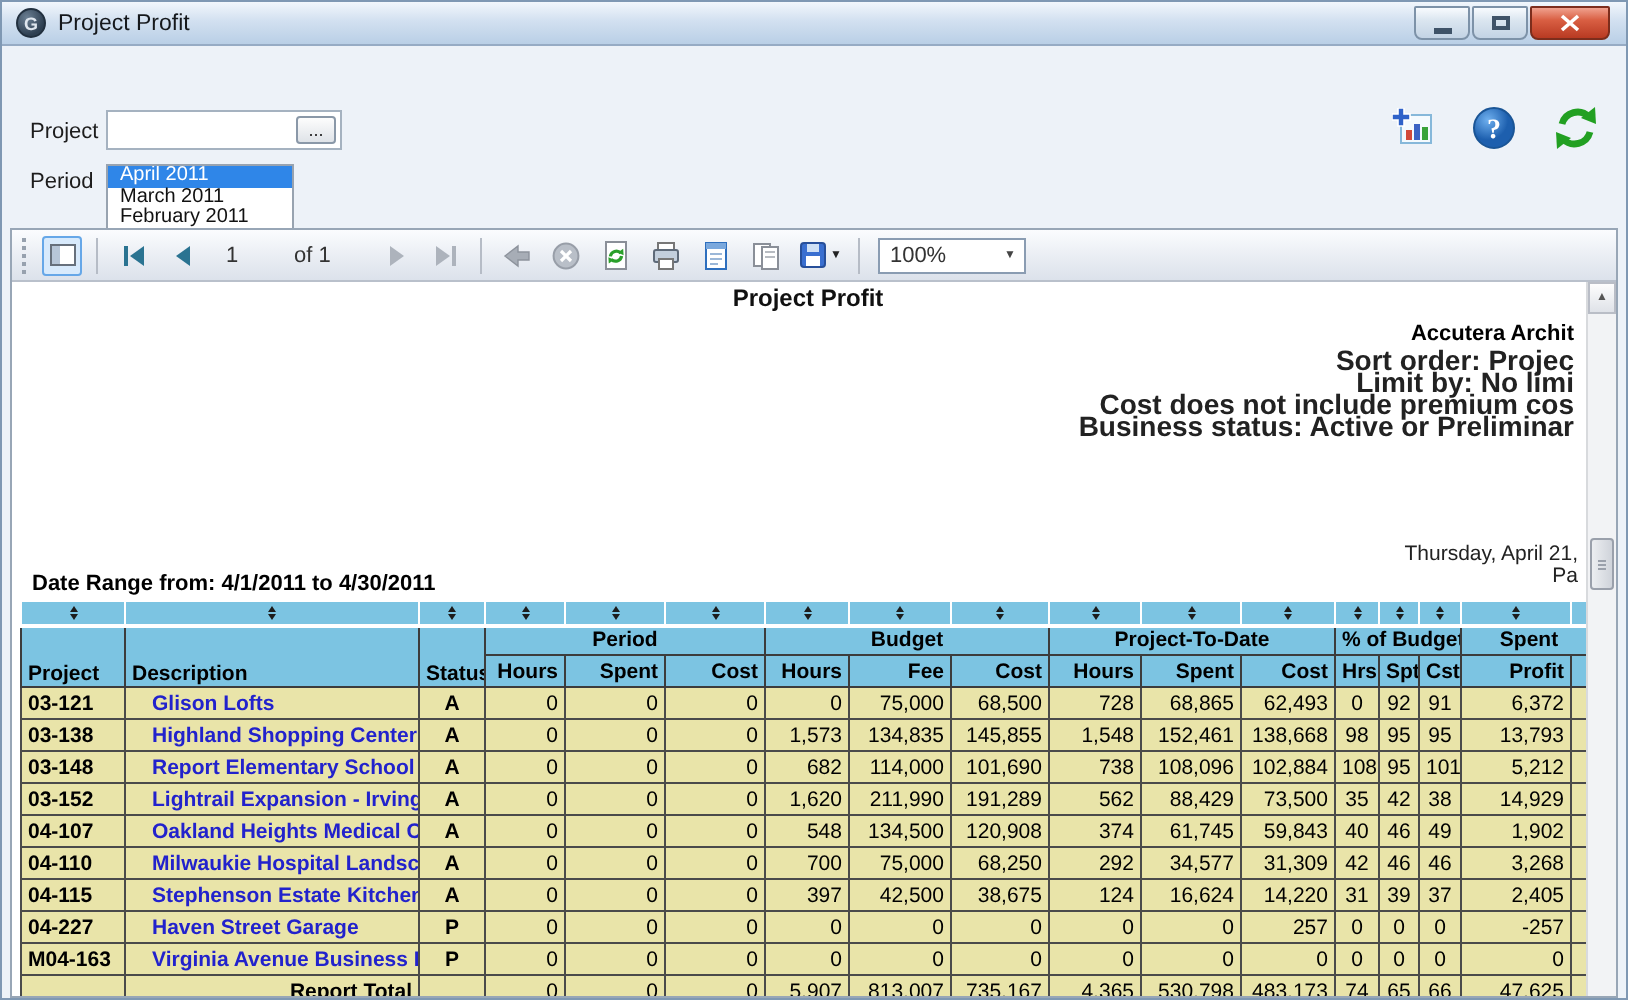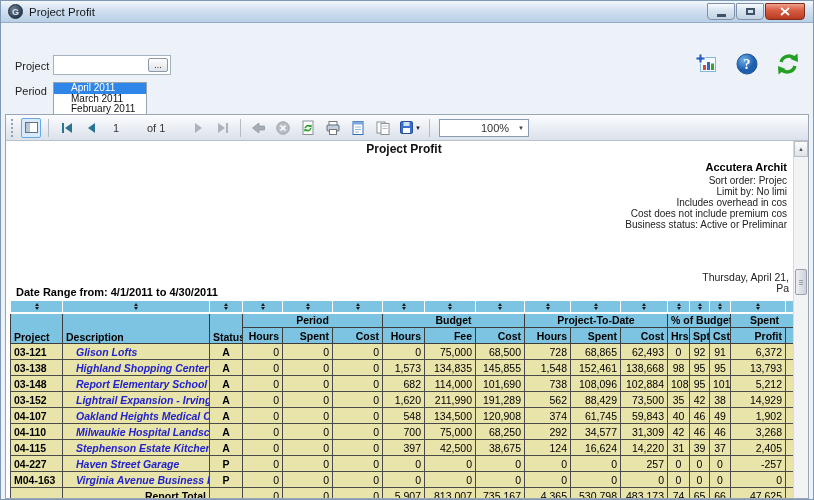--- a/index.html
+++ b/index.html
@@ -32,21 +32,21 @@
   .period-lbl { left:14px; top:62px; }
   .textbox { position:absolute; left:52px; top:32px; width:118px; height:20px;
     background:#fff; border:1px solid #a5b2c0; }
   .textbox input { position:absolute; inset:1px 24px 1px 2px; border:none; outline:none;
     font-size:11px; font-family:inherit; background:transparent; }
   .browse { position:absolute; right:2px; top:2px; width:20px; height:14px;
     border:1px solid #8a98a8; border-radius:2px; font-size:9px; line-height:6px;
     background:linear-gradient(#fdfdfd,#dfe3e8); text-align:center; color:#222; cursor:default; }
   .listbox { position:absolute; left:52px; top:59px; width:94px; height:54px;
     background:#fff; border:1px solid #98a3b0; font-size:10px; overflow:hidden; }
-  .lb-item { height:10.6px; line-height:10.5px; padding-left:17px; white-space:nowrap; color:#111; }
+  .lb-item { height:10.6px; line-height:10.5px; padding-left:6px; white-space:nowrap; color:#111; }
   .lb-item.selected { background:var(--selection-blue,#2f86e8); color:#fff; }
   .form-icons { position:absolute; top:30px; right:14px; display:flex; gap:19px; align-items:center; }
 
   
   .viewer { position:absolute; top:113px; left:4px; right:4px; bottom:0;
     border:1px solid #98a6b6; background:#fff; }
   .rv-toolbar { position:absolute; top:0; left:0; right:0; height:26px;
     background:linear-gradient(#fbfcfe,#e9edf3 55%,#dce2eb);
     border-bottom:1px solid #b9c0cb; display:flex; align-items:center;
     padding:0 5px; gap:5px; font-size:11px; color:#333; }
@@ -58,32 +58,32 @@
   .dm-icon { width:13px; height:11px; border:1px solid #67707c; background:#fff; position:relative; }
   .dm-icon::before { content:""; position:absolute; left:0; top:0; bottom:0; width:4px; background:#b7c6d8; }
   .tri-l { width:0; height:0; border-top:5px solid transparent; border-bottom:5px solid transparent;
     border-right:7px solid #2a7391; display:inline-block; }
   .tri-r { width:0; height:0; border-top:5px solid transparent; border-bottom:5px solid transparent;
     border-left:7px solid #adb3bc; display:inline-block; }
   .nbar { width:2px; height:10px; background:#2a7391; display:inline-block; margin:0 1px; }
   .nbar.dis { background:#adb3bc; }
   .pgnum { width:36px; padding-left:7px; }
   .oflabel { width:36px; color:#333; }
-  .combo { width:90px; height:18px; background:#fff; border:1px solid #8a9cb2;
-    display:flex; align-items:center; margin-left:2px;padding-left:36px; }
+  .combo { width:74px; height:18px; background:#fff; border:1px solid #8a9cb2;
+    display:flex; align-items:center; margin-left:2px; }
   .combo-text { flex:1; padding-left:5px; font-size:11px; }
   .combo-arrow { width:14px; font-size:6px; color:#444; text-align:center; }
   .caret { font-size:6px; color:#222; margin-left:1px; }
 
   .doc { position:absolute; top:26px; left:0; right:0; bottom:0; background:#fff; overflow:hidden; }
   .rpt-title { position:absolute; top:1px; left:4px; width:788px; text-align:center;
     font-weight:bold; font-size:12px; color:#111; }
   .company { position:absolute; top:20px; right:21px; font-weight:bold; font-size:11px; }
-  .info { position:absolute; top:34px; right:21px; text-align:right; font-size:10px;
-    line-height:11px; color:#222; }
+  .info { position:absolute; top:34px; right:21px; text-align:right; font-size:14px;
+    line-height:11px; color:#222;font-weight:bold; }
   .gen-date { position:absolute; top:130px; right:19px; font-size:10.5px; color:#222; }
   .page-partial { position:absolute; top:141px; right:19px; font-size:10.5px; color:#222; }
   .date-range { position:absolute; top:145px; left:10px; font-weight:bold; font-size:11px; }
 
   
   table { position:absolute; top:159px; left:4px; border-collapse:collapse;
     table-layout:fixed; font-size:10.5px; }
   td, th { padding:0 3px; overflow:hidden; white-space:nowrap; }
   .arrow-row td { background:var(--header-blue,#7cc4e2); border:1px solid #fff;
     border-bottom-width:2px; height:12px; padding:0; }
@@ -94,21 +94,21 @@
     border-right:2.5px solid transparent; border-top:3.5px solid #1c1c1c; }
   thead th { background:var(--header-blue,#7cc4e2); border:1px solid #3c3c3c;
     font-weight:bold; color:#000; }
   .group-row th { height:15px; text-align:center; }
   .group-row th.hfix { text-align:left; vertical-align:bottom; }
   .group-row th.hfix2 { text-align:center; vertical-align:bottom; }
   .leaf-row th { height:16px; text-align:right; }
   .leaf-row th.ctr { text-align:left; }
   tbody td, tfoot td { background:var(--row-yellow,#e9e4a9); border:1px solid #4a4a4a; height:16px; }
   .c-code { font-weight:bold; text-align:left; }
-  .c-desc { font-weight:bold; color:var(--link-blue,#2222cc); padding-left:13px; text-align:left;font-style:italic; }
+  .c-desc { font-weight:bold; color:var(--link-blue,#2222cc); padding-left:13px; text-align:left; }
   .c-status { font-weight:bold; text-align:center; }
   .c-num { text-align:right; }
   .c-num.ctr { text-align:center; }
   .c-total-label { font-weight:bold; text-align:right; }
 
   
   .vscroll { position:absolute; top:0; right:0; bottom:0; width:15px;
     background:#f2f3f5; border-left:1px solid #d8dadd; }
   .sb-up { height:16px; background:linear-gradient(#fdfdfd,#dfe2e8);
     border:1px solid #b9bdc6; font-size:6px; color:#555; display:flex;
@@ -266,21 +266,20 @@
         <span class="combo-arrow">▼</span>
       </span>
     </div>
 
     <div class="doc">
       <div class="rpt-title">Project Profit</div>
       <div class="company">Accutera Archit</div>
       <div class="info" id="info-lines">
           <div>Sort order: Projec</div>
           <div>Limit by: No limi</div>
-          <div>Includes overhead in cos</div>
           <div>Cost does not include premium cos</div>
           <div>Business status: Active or Preliminar</div>
         </div>
       <div class="gen-date">Thursday, April 21,</div>
       <div class="page-partial">Pa</div>
       <div class="date-range">Date Range from: 4/1/2011 to 4/30/2011</div>
       <table id="rpt-table" style="width: 788px;">
           <colgroup>
             <col style="width: 52px;">
             <col style="width: 147px;">

